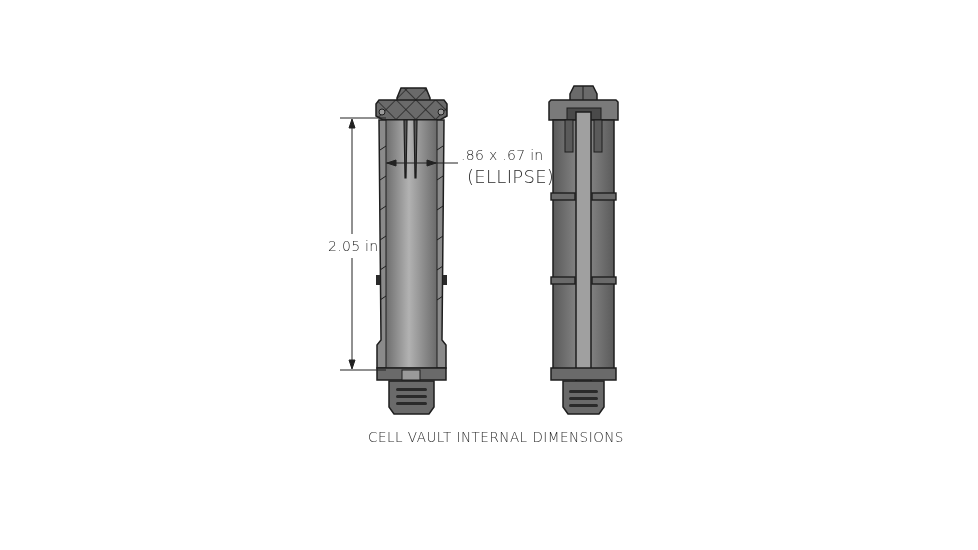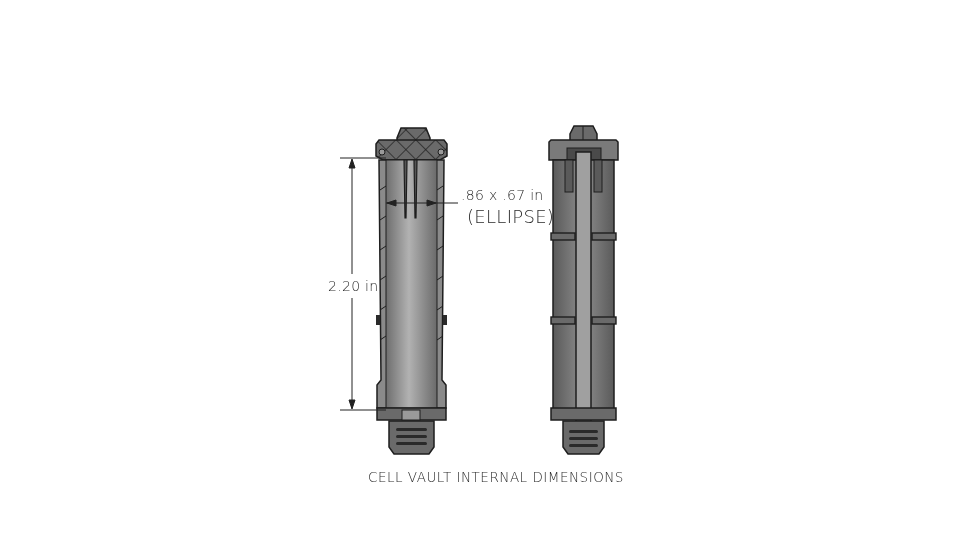--- a/index.html
+++ b/index.html
@@ -1,17 +1,17 @@
 <!DOCTYPE html>
 <html><head>
   <meta charset="utf-8">
   <style>
     html, body { margin: 0; padding: 0; background: #ffffff; }
     body { width: 978px; height: 550px; position: relative; overflow: hidden; font-family: "DejaVu Sans", sans-serif; }
-    #stage { position: absolute; left: 0; top: 0; width: 978px; height: 414px; margin-top: 40px; }
+    #stage { position: absolute; left: 0; top: 0; width: 978px; height: 414px; }
     .lbl { position: absolute; color: #2a2a2a; font-family: "DejaVu Sans", sans-serif; font-weight: 300; white-space: nowrap; letter-spacing: 0.3px; }
     .caption { left: 7px; width: 978px; top: 429px; text-align: center; font-size: 13.5px; letter-spacing: 0.5px; }
     .dim-h { left: 461px; top: 147px; font-size: 14px; }
     .dim-h2 { left: 467px; top: 166px; font-size: 18px; }
     .dim-v { left: 328px; top: 238px; font-size: 14px; }
   </style>
 </head>
 <body>
 
 <div id="stage">
@@ -124,15 +124,15 @@
       <g fill="#2a2a2a">
         <rect x="569" y="390" width="29" height="3" rx="1.5"></rect>
         <rect x="569" y="397" width="29" height="3" rx="1.5"></rect>
         <rect x="569" y="404" width="29" height="3" rx="1.5"></rect>
       </g>
     </g>
   </svg>
 
   <div class="lbl dim-h">.86 x .67 in</div>
   <div class="lbl dim-h2">(ELLIPSE)</div>
-  <div class="lbl dim-v">2.20 in</div>
+  <div class="lbl dim-v">2.05 in</div>
   <div class="lbl caption">CELL VAULT INTERNAL DIMENSIONS</div>
 </div>
 
 </body></html>

